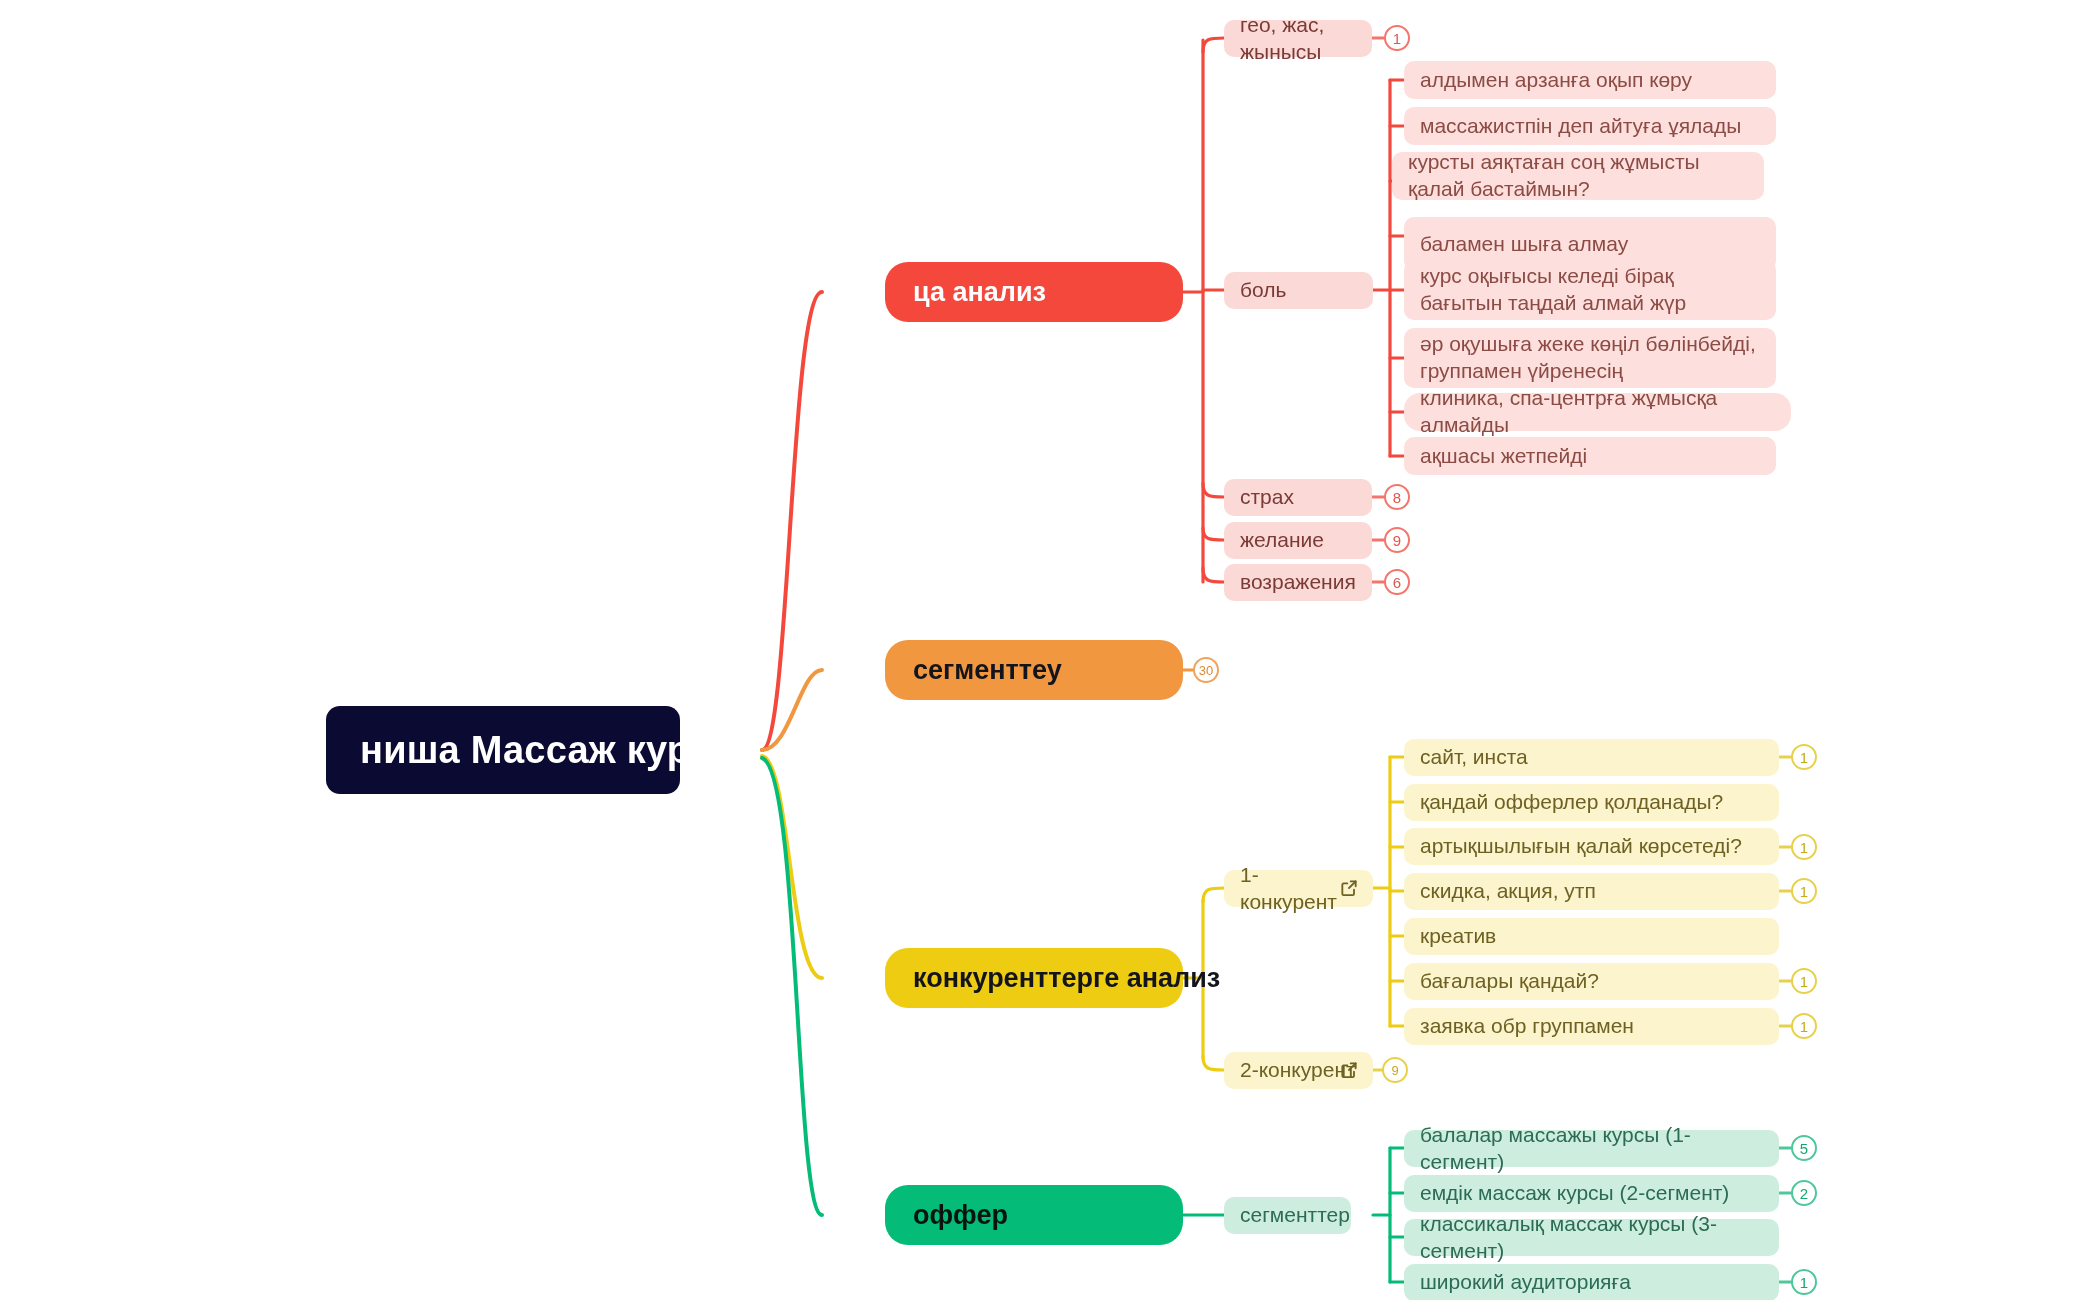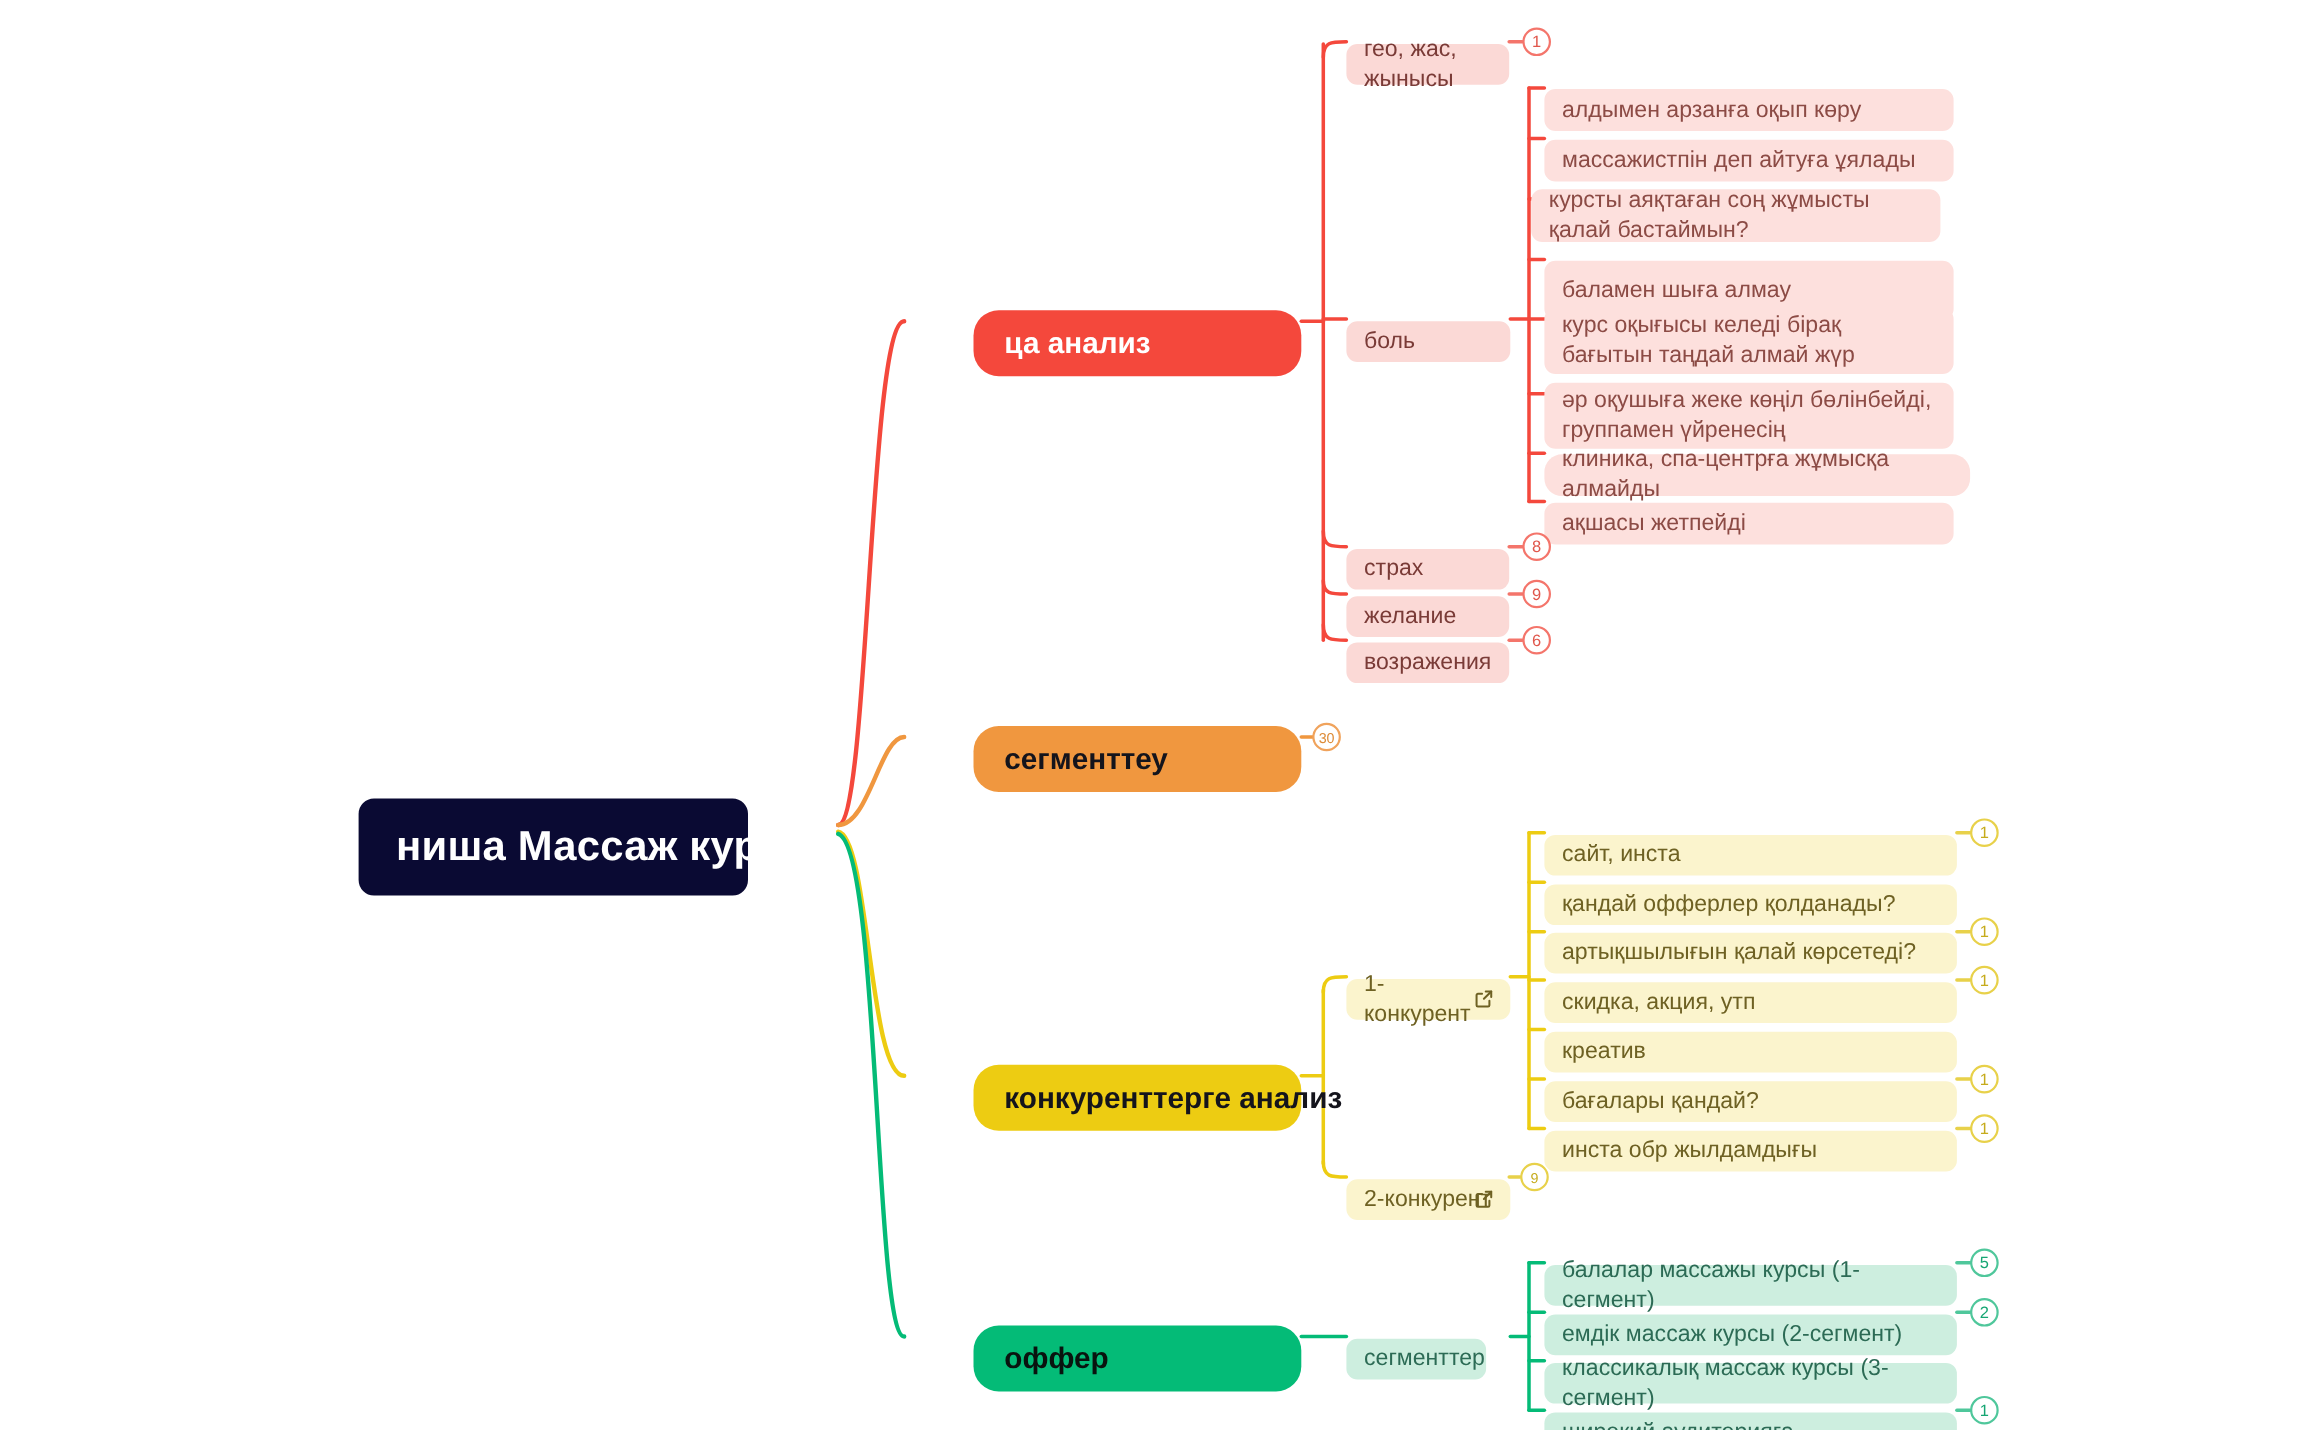--- a/index.html
+++ b/index.html
@@ -28,21 +28,20 @@
   }
 
   
   .node {
     position: absolute;
     box-sizing: border-box;
     display: flex;
     align-items: center;
     border-radius: 12px;
     white-space: nowrap;
-    margin-top: 20px;
   }
 
   .root {
     background: #0a0a33;
     color: #ffffff;
     font-size: 38px;
     font-weight: bold;
     border-radius: 14px;
     padding: 0 34px;
     letter-spacing: .2px;
@@ -303,21 +302,21 @@
   </div>
 
   <div class="node leaf yellow" style="left:1404px; top:963px; width:375px; height:37px;">
     <span class="txt">бағалары қандай?</span>
   </div>
   <div class="badge yellow" style="left:1791px; top:968px;">
     <span>1</span>
   </div>
 
   <div class="node leaf yellow" style="left:1404px; top:1008px; width:375px; height:37px;">
-    <span class="txt">инста обр жылдамдығы</span>
+    <span class="txt">заявка обр группамен</span>
   </div>
   <div class="badge yellow" style="left:1791px; top:1013px;">
     <span>1</span>
   </div>
 
   <div class="node leaf yellow" style="left:1224px; top:1052px; width:149px; height:37px;">
     <span class="txt">2-конкурент</span>
     <span class="extlink" style="right:12px; top:8px;">
       <svg viewBox="0 0 24 24" width="20" height="20" fill="none" stroke="#6e6123" stroke-width="2.2" stroke-linecap="round" stroke-linejoin="round">
         <path d="M14 4h6v6"></path>

